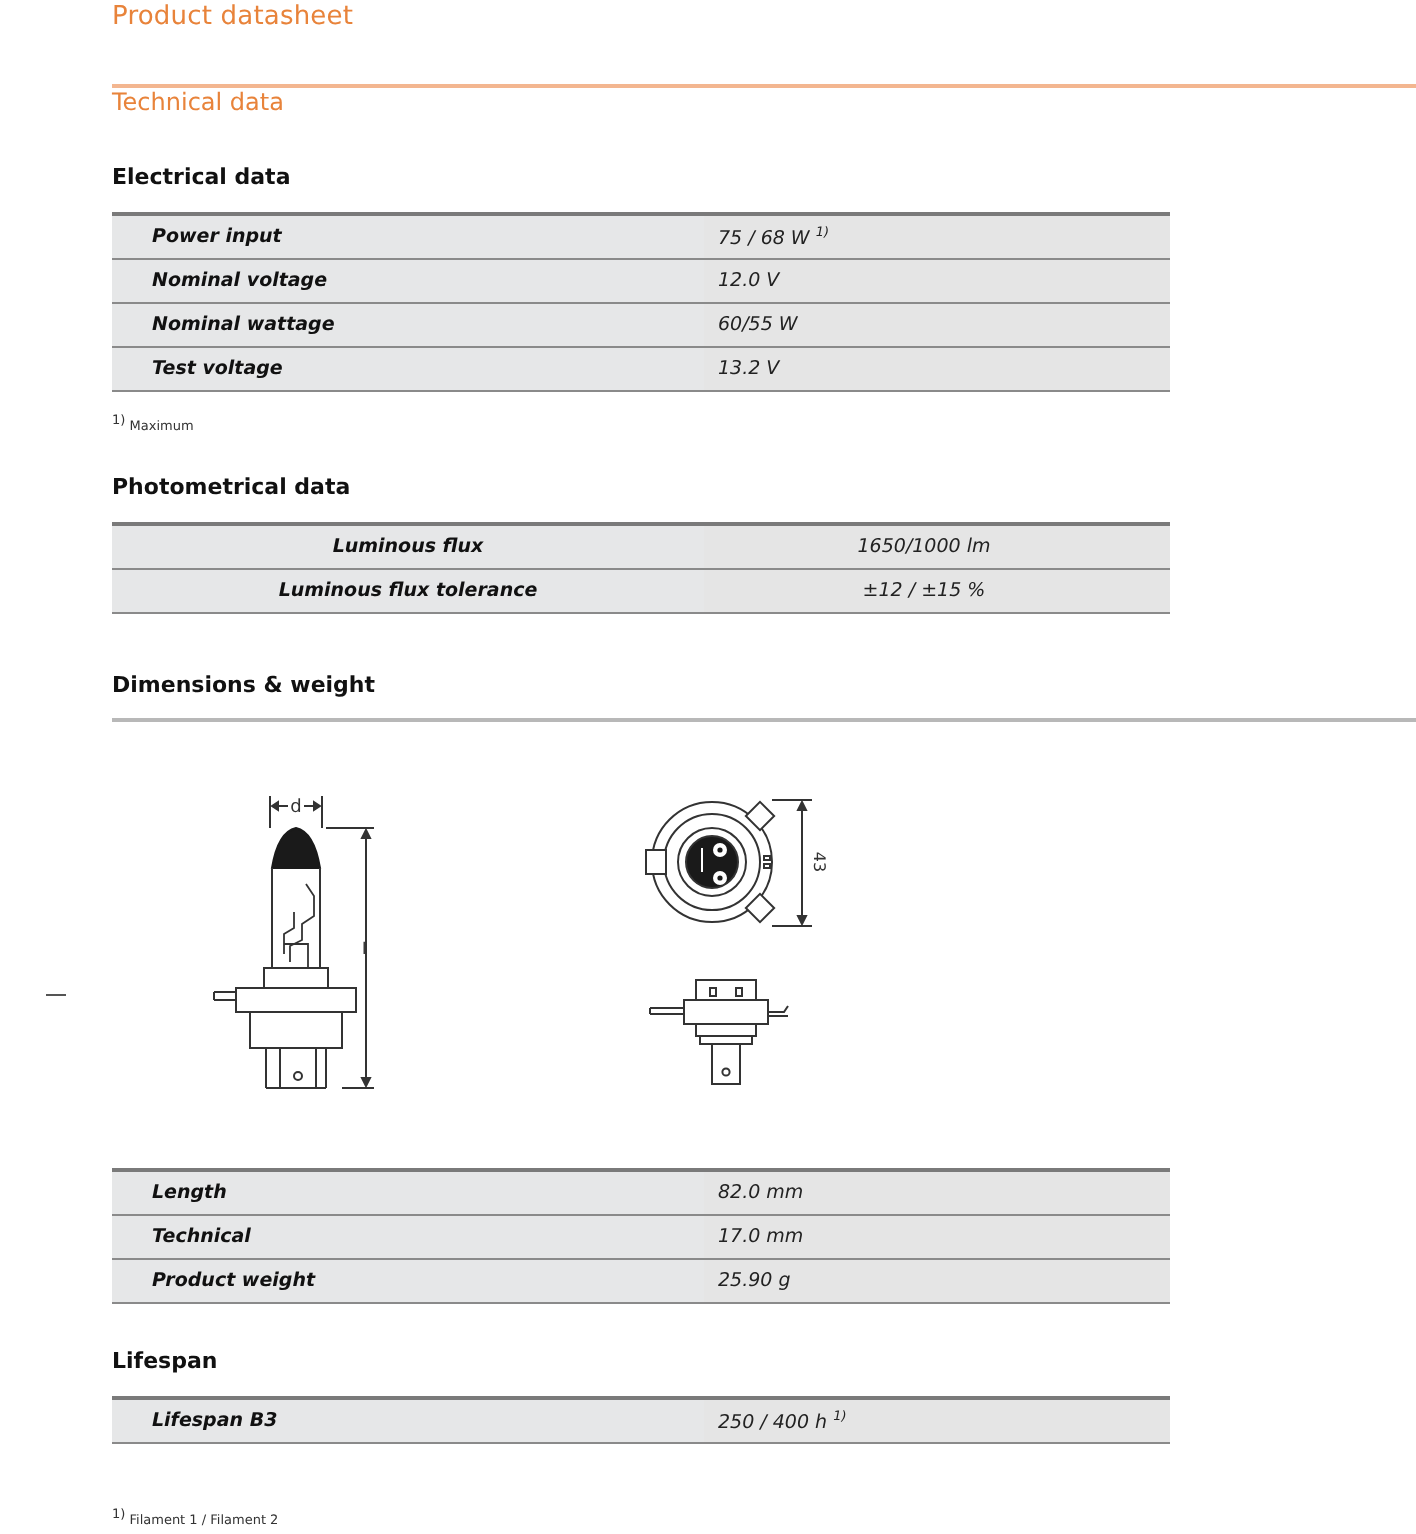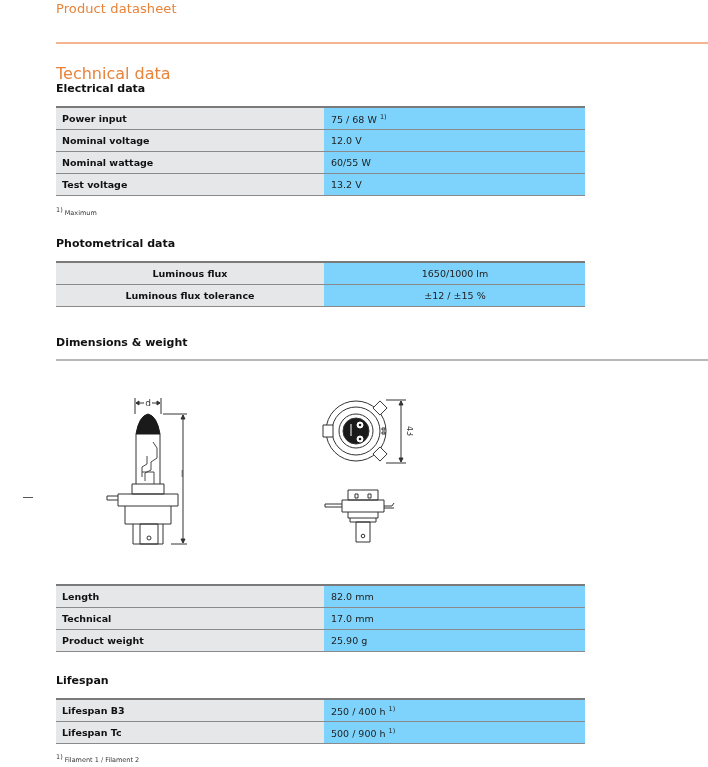--- a/index.html
+++ b/index.html
@@ -10,40 +10,41 @@
     .page-title {
       position: absolute; left: 56px; top: 1px;
       font-size: 13px; color: #e8833a; font-weight: normal; margin: 0;
       letter-spacing: 0.1px;
     }
     .orange-rule {
       position: absolute; left: 56px; right: 0; top: 42px;
       height: 2px; background: #f3b690;
     }
     .tech-label {
-      position: absolute; left: 56px; top: 64px;
-      font-size: 16px; color: #e8833a;
+      position: absolute; left: 56px; top: 44px;
+      font-size: 12px; color: #e8833a;
     }
     .section-title {
       position: absolute; left: 56px;
       font-size: 11px; font-weight: bold; color: #111; margin: 0;
     }
     table.spec {
       position: absolute; left: 56px; width: 529px;
       border-collapse: collapse; font-size: 9.5px;
       border-top: 2px solid #7a7a7a;
     }
     table.spec td {
-      height: 21px; padding: 0 6px; border-bottom: 1.5px solid #8a8a8a;
+      height: 21px; padding: 0 20px; border-bottom: 1.5px solid #8a8a8a;
       vertical-align: middle;
+      font-style: italic;
     }
     table.spec td.k {
       width: 256px; background: #e6e7e8; font-weight: bold; color: #111;
     }
-    table.spec td.v { background: #7dd3fc; color: #222; padding-left: 7px; }
+    table.spec td.v { background: #e5e5e5; color: #222; padding-left: 7px; }
     sup { font-size: 6.5px; vertical-align: 4px; }
     .footnote {
       position: absolute; left: 56px; font-size: 6.5px; color: #333;
     }
     .footnote sup { font-size: 6.5px; vertical-align: 3px; }
     .grey-rule {
       position: absolute; left: 56px; right: 0; top: 359px;
       height: 2px; background: #b8b8b8;
     }
     .margin-mark {
@@ -178,19 +179,15 @@
 </tbody>
   </table>
 
 <h2 class="section-title" style="top:674px;">Lifespan</h2>
 <table class="spec" style="top:698px;">
   <tbody>
       <tr>
     <td class="k">Lifespan B3</td>
     <td class="v"><span>250 / 400 h</span> <sup>1)</sup></td>
   </tr>
-  <tr>
-    <td class="k">Lifespan Tc</td>
-    <td class="v"><span>500 / 900 h</span> <sup>1)</sup></td>
-  </tr>
 </tbody>
   </table>
 <div class="footnote" style="top:753px;"><sup>1)</sup> <span>Filament 1 / Filament 2</span></div>
 
 </body></html>

